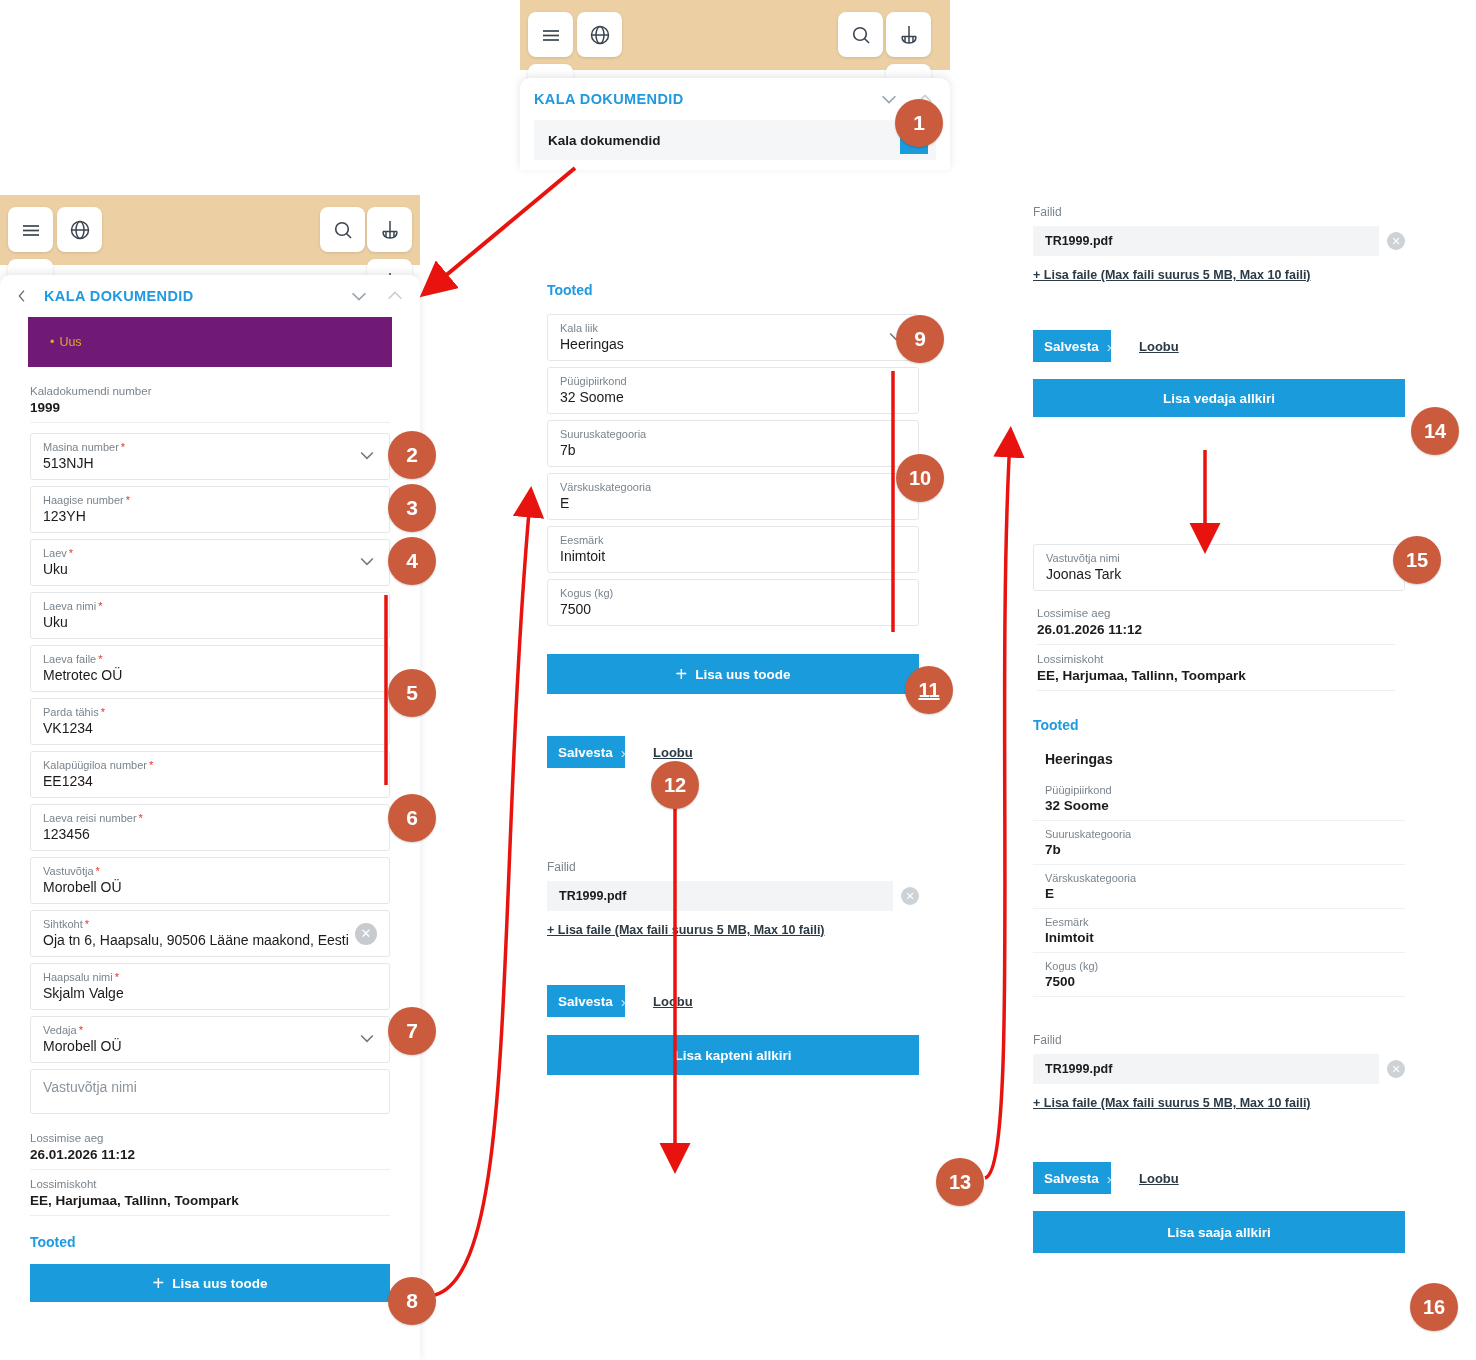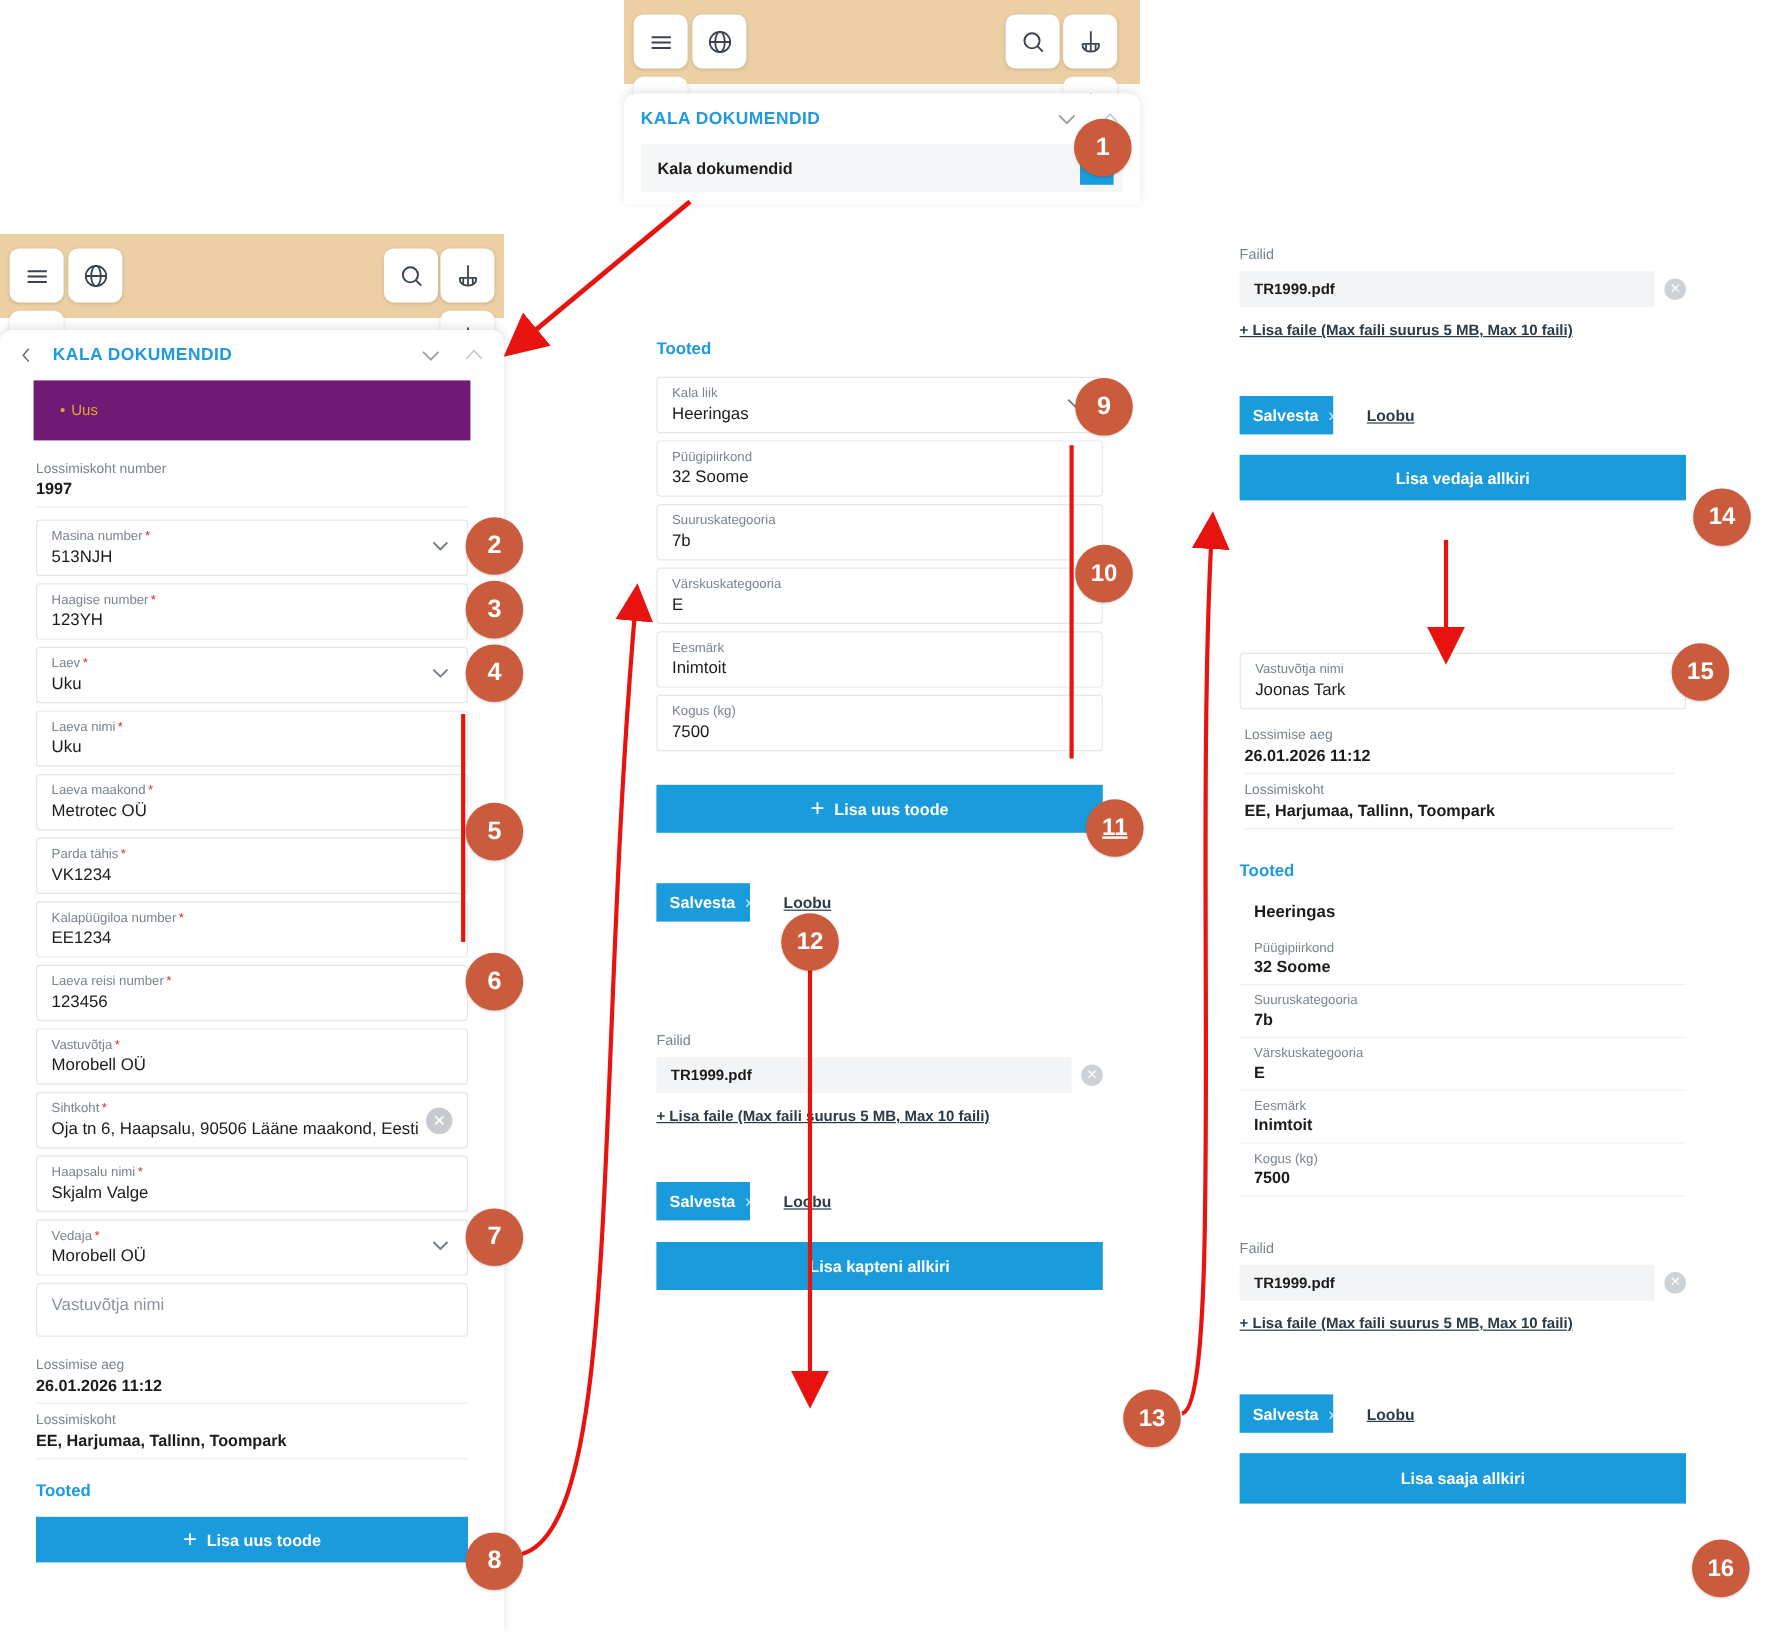--- a/index.html
+++ b/index.html
@@ -313,22 +313,22 @@
     </div>
 
     <div style="margin:0 28px;">
       <div class="status-strip">
         <span class="status-txt">Uus</span>
       </div>
     </div>
 
     <div style="padding:10px 30px 0 30px;">
       <div class="ro-field">
-        <div class="ro-label">Lossimiskoht number</div>
-        <div class="ro-value">1997</div>
+        <div class="ro-label">Kaladokumendi number</div>
+        <div class="ro-value">1999</div>
       </div>
     </div>
 
     <div id="left-fields" style="padding:10px 30px 0 30px;">
         <div class="fld">
           <div class="fld-label"><span>Masina number</span><span class="req">*</span></div>
           <div class="fld-value">513NJH</div>
           <span class="caret"><svg width="20" height="20" viewBox="0 0 24 24">
               <path d="M5,9 L12,16 L19,9" fill="none" stroke="#6d7781" stroke-width="1.8"></path>
             </svg></span>
@@ -342,21 +342,21 @@
           <div class="fld-value">Uku</div>
           <span class="caret"><svg width="20" height="20" viewBox="0 0 24 24">
               <path d="M5,9 L12,16 L19,9" fill="none" stroke="#6d7781" stroke-width="1.8"></path>
             </svg></span>
         </div>
         <div class="fld">
           <div class="fld-label"><span>Laeva nimi</span><span class="req">*</span></div>
           <div class="fld-value">Uku</div>
         </div>
         <div class="fld">
-          <div class="fld-label"><span>Laeva maakond</span><span class="req">*</span></div>
+          <div class="fld-label"><span>Laeva faile</span><span class="req">*</span></div>
           <div class="fld-value">Metrotec OÜ</div>
         </div>
         <div class="fld">
           <div class="fld-label"><span>Parda tähis</span><span class="req">*</span></div>
           <div class="fld-value">VK1234</div>
         </div>
         <div class="fld">
           <div class="fld-label"><span>Kalapüügiloa number</span><span class="req">*</span></div>
           <div class="fld-value">EE1234</div>
         </div>

